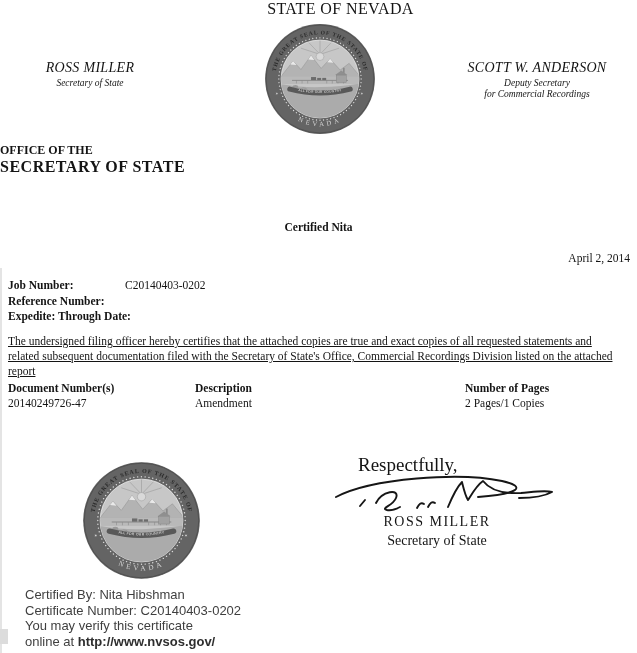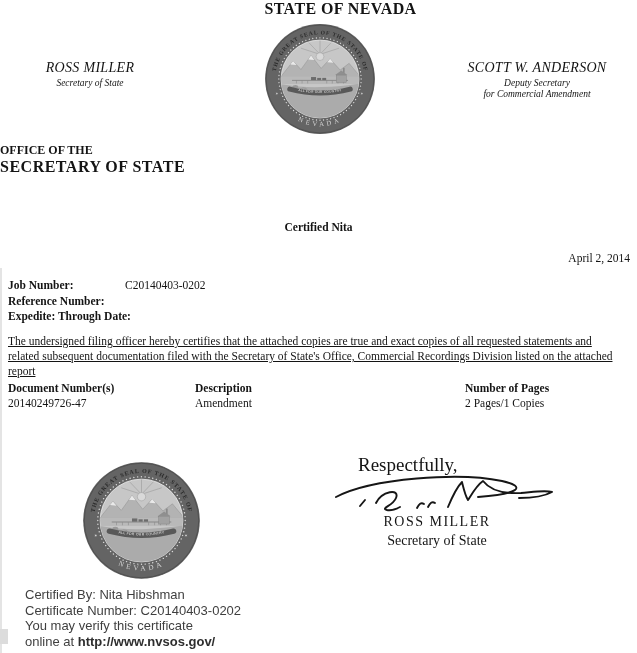--- a/index.html
+++ b/index.html
@@ -1,21 +1,21 @@
 <!DOCTYPE html>
 <html><head>
 <meta charset="utf-8">
 <style>
   html,body{margin:0;padding:0;background:#ffffff;}
   .page{
     position:relative;width:637px;height:653px;background:#ffffff;
     font-family:"Liberation Serif",serif;color:#141414;overflow:hidden;
   }
   .abs{position:absolute;}
-  .state-title{top:0;left:16px;right:0;text-align:center;font-size:16px;font-weight:bold;letter-spacing:.4px;margin-left:28px;}
+  .state-title{top:0;left:16px;right:0;text-align:center;font-size:16px;font-weight:normal;letter-spacing:.4px;margin-left:28px;}
   .officer{font-style:italic;text-align:center;}
   .officer-left{left:14px;top:60px;width:152px;}
   .officer-right{left:455px;top:60px;width:164px;}
   .officer-name{font-size:14px;letter-spacing:.3px;}
   .officer-sub{font-size:9.5px;line-height:11px;margin-top:2px;}
   .seal-top{left:264px;top:23px;width:112px;height:112px;}
   .seal-bottom{left:82px;top:461px;width:119px;height:119px;}
   .office-block{top:143px;left:0;right:12px;text-align:left;font-weight:bold;}
   .office-line1{font-size:12px;}
   .office-line2{font-size:16px;letter-spacing:.5px;}
@@ -107,21 +107,21 @@
   <text font-size="12" letter-spacing="5.5" fill="#d6d6d6" font-family="Liberation Serif, serif"><textPath href="#s1-arcbot" startOffset="50%" text-anchor="middle">NEVADA</textPath></text>
   <g fill="#d6d6d6" font-size="7" font-family="Liberation Serif, serif">
     <text x="20" y="128">✶</text>
           <text x="172" y="128">✶</text>
   </g>
 </svg></div>
 
   <div class="abs officer officer-right">
     <div class="officer-name">SCOTT W. ANDERSON</div>
     <div class="officer-sub">Deputy Secretary</div>
-    <div class="officer-sub" style="margin-top:0;">for Commercial Amendment</div>
+    <div class="officer-sub" style="margin-top:0;">for Commercial Recordings</div>
   </div>
 
   <div class="abs office-block">
     <div class="office-line1">OFFICE OF THE</div>
     <div class="office-line2">SECRETARY OF STATE</div>
   </div>
 
   <div class="abs certified-copy">Certified Nita</div>
 
   <div class="abs date">April 2, 2014</div>

